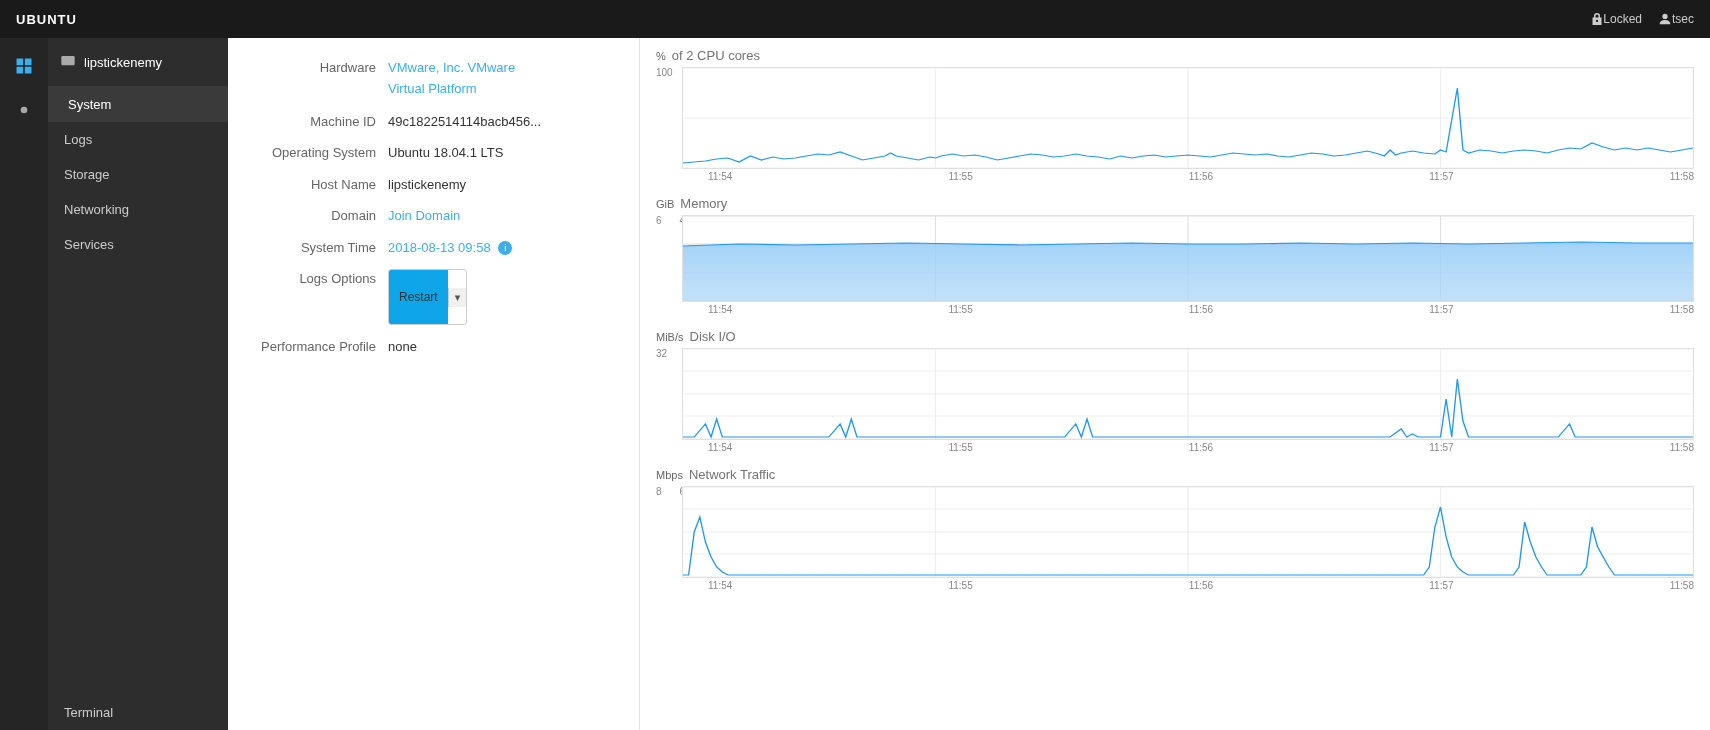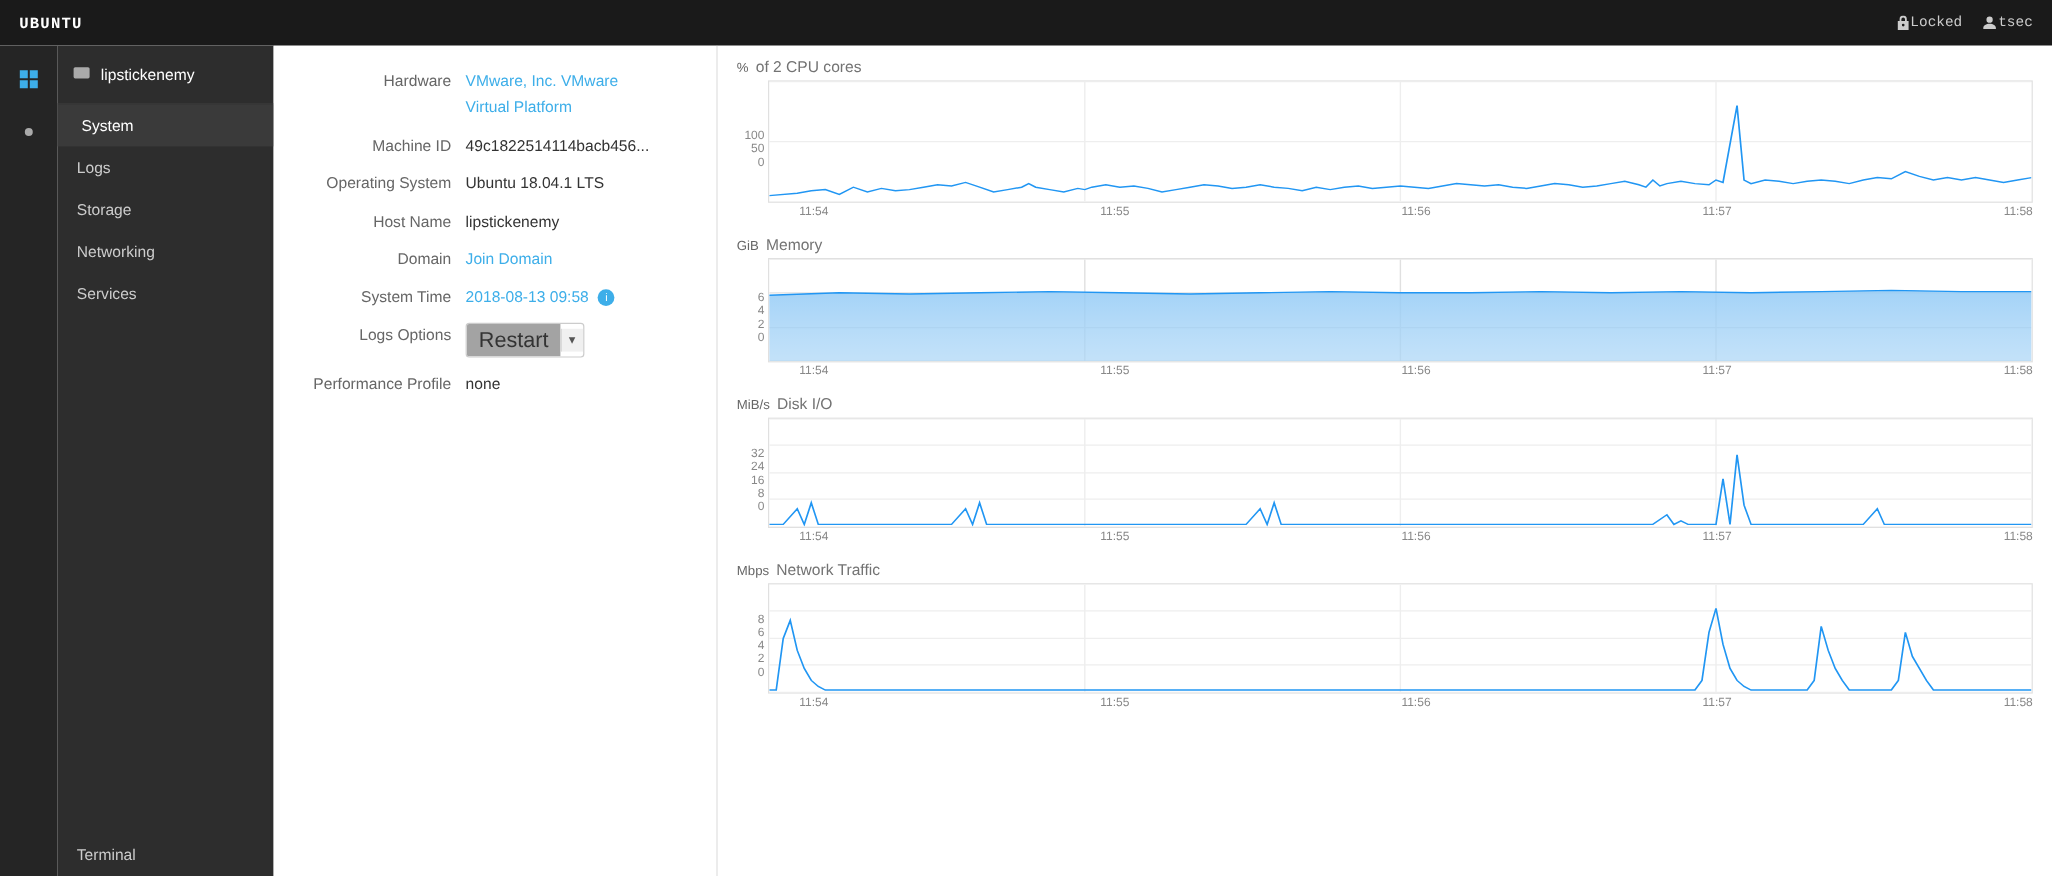--- a/index.html
+++ b/index.html
@@ -8,21 +8,20 @@
     
     .topbar {
       background: #1a1a1a;
       color: #fff;
       height: 38px;
       display: flex;
       align-items: center;
       padding: 0 16px;
       justify-content: space-between;
       flex-shrink: 0;
-      font-family: Liberation Mono, monospace;
     }
     .topbar-left { font-size: 13px; font-weight: bold; letter-spacing: 1px; color: #fff; }
     .topbar-right { display: flex; align-items: center; gap: 16px; font-size: 12px; color: #ccc; }
     .topbar-right span { display: flex; align-items: center; gap: 0; }
 
     
     .main-layout {
       display: flex;
       flex: 1;
       overflow: hidden;
@@ -83,21 +82,21 @@
     
     .content {
       flex: 1;
       background: #fff;
       overflow-y: auto;
       display: flex;
     }
 
     
     .system-info {
-      width: 370px;
+      width: 412px;
       flex-shrink: 0;
       padding: 20px 20px;
       border-right: 1px solid #e0e0e0;
     }
     .info-row {
       display: flex;
       margin-bottom: 12px;
       font-size: 13px;
       align-items: flex-start;
     }
@@ -124,24 +123,24 @@
     
     .power-btn-group {
       display: flex;
       align-items: center;
       border: 1px solid #ccc;
       border-radius: 3px;
       overflow: hidden;
       display: inline-flex;
     }
     .power-btn {
-      padding: 3px 10px;
-      background: #a3a3a3;
+      padding: 20px 10px;
+      background: #0ea5e9;
       border: none;
-      font-size: 18px;
+      font-size: 12px;
       cursor: pointer;
       color: #333;
     }
     .power-btn-arrow {
       padding: 3px 6px;
       background: #f0f0f0;
       border: none;
       border-left: 1px solid #ccc;
       font-size: 11px;
       cursor: pointer;
@@ -183,27 +182,28 @@
     }
 
     
     .chart-wrapper {
       display: flex;
       align-items: stretch;
     }
     .y-axis {
       width: 26px;
       display: flex;
-      flex-direction: column;
-      justify-content: center;
+      flex-direction: row;
+      justify-content: flex-start;
       font-size: 10px;
       color: #888;
       text-align: right;
       padding-right: 3px;
       flex-shrink: 0;
+      gap: 18px;
     }
     .x-axis {
       display: flex;
       justify-content: space-between;
       font-size: 10px;
       color: #888;
       padding-top: 2px;
       padding-left: 26px;
     }
   </style>

